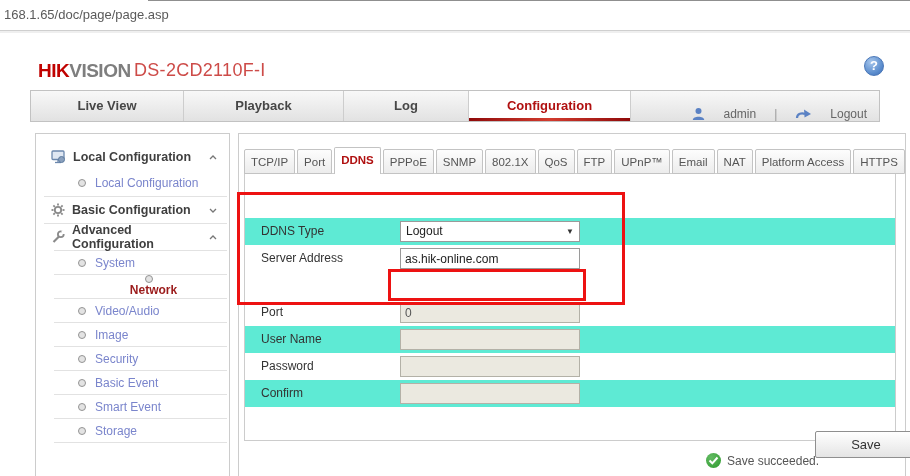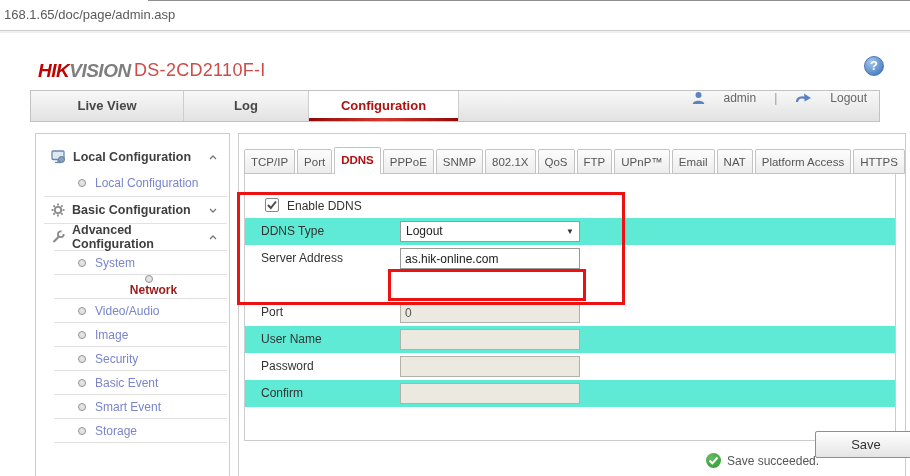--- a/index.html
+++ b/index.html
@@ -6,34 +6,34 @@
   body { background:#fff; font-family:"Liberation Sans", sans-serif; }
   .screen { position:relative; width:910px; height:476px; background:#fff; overflow:hidden; }
 
   
   .top-cut-line { position:absolute; left:148px; top:0; right:0; height:1px; background:#8f8f8f; }
   .url-text { position:absolute; left:4px; top:7px; font-size:13px; color:#5a5a5a; }
   .url-divider { position:absolute; left:0; top:30px; width:100%; height:1px; background:#cfcfcf; }
   .url-divider2 { position:absolute; left:0; top:31px; width:100%; height:2px; background:#efefef; }
 
   
-  .logo { position:absolute; left:38px; top:60px; font-size:19px; font-weight:bold; font-style:italic; letter-spacing:-0.5px; white-space:nowrap; }
+  .logo { position:absolute; left:38px; top:60px; font-size:19px; font-weight:bold; letter-spacing:-0.5px; white-space:nowrap; }
   .logo-red { color:#c00200; }
   .logo-gray { color:#7e7e7e; }
   .model { position:absolute; left:134px; top:60px; font-size:18px; color:#cd4b48; letter-spacing:0.3px; }
   .help-btn { position:absolute; left:864px; top:56px; width:20px; height:20px; border-radius:50%;
     background:radial-gradient(circle at 35% 28%, #a6c6ec, #5a8ccd 65%, #3f6cb4); border:1px solid #4a77b8;
     color:#fff; font-weight:bold; font-size:13px; text-align:center; line-height:18px; cursor:pointer; }
 
   
   .navbar { position:absolute; left:30px; top:90px; width:850px; height:32px;
-    background:linear-gradient(#f8f8f8, #e2e2e2); border:1px solid #c2c2c2; display:flex; align-items:flex-start; }
+    background:linear-gradient(#f8f8f8, #e2e2e2); border:1px solid #c2c2c2; display:flex; align-items:flex-end; }
   .nav-tab { text-align:center; line-height:30px; font-size:13px; font-weight:bold; color:#474747;
     border-right:1px solid #cdcdcd; cursor:pointer; }
-  .nav-tab.w1 { width:153px; } .nav-tab.w2 { width:160px; } .nav-tab.w3 { width:125px; } .nav-tab.w4 { width:150px; }
+  .nav-tab.w1 { width:153px; } .nav-tab.w2 { width:160px; } .nav-tab.w3 { width:125px; } .nav-tab.w4 { width:162px; }
   .nav-tab.active { background:#fff; color:#b01010; position:relative; }
   .nav-tab.active::after { content:""; position:absolute; left:0; right:0; bottom:0; height:3px;
     background:linear-gradient(90deg, #8f0a0a, #d23b2e 50%, #8f0a0a); }
   .nav-user { margin-left:auto; display:flex; align-items:center; gap:18px; padding-right:12px; font-size:12px; color:#666; }
   .nav-user .sep { color:#999; }
 
   
   .sidebar { position:absolute; left:35px; top:133px; width:195px; height:345px; border:1px solid #ccc;
     border-bottom:none; background:#fff; padding-top:10px; }
   .side-group { height:26px; display:flex; align-items:center; padding:0 12px 0 15px; cursor:pointer; }
@@ -88,30 +88,31 @@
   .anno-inner { left:388px; top:269px; width:198px; height:32px; z-index:6; }
 
   svg { display:block; }
 </style>
 </head>
 <body>
 
 <div class="screen">
 
   <div class="top-cut-line"></div>
-  <div class="url-text">168.1.65/doc/page/admin.asp</div>
+  <div class="url-text">168.1.65/doc/page/page.asp</div>
   <div class="url-divider"></div>
   <div class="url-divider2"></div>
 
   <div class="logo"><span class="logo-red">HIK</span><span class="logo-gray">VISION</span></div>
   <div class="model">DS-2CD2110F-I</div>
   <div class="help-btn">?</div>
 
   <div class="navbar">
     <div class="nav-tab w1">Live View</div>
+    <div class="nav-tab w2">Playback</div>
     <div class="nav-tab w3">Log</div>
     <div class="nav-tab w4 active">Configuration</div>
     <div class="nav-user">
       <svg width="13" height="14" viewBox="0 0 13 14">
         <circle cx="6.5" cy="4" r="3" fill="#5b82c4"></circle>
         <path d="M0.8,13 C0.8,8.6 12.2,8.6 12.2,13 Z" fill="#5b82c4"></path>
       </svg>
       <span>admin</span>
       <span class="sep">|</span>
       <svg width="17" height="12" viewBox="0 0 17 12">
@@ -219,28 +220,20 @@
   </div>
 
   <div class="content">
 
     <div class="ctabs">
       <span class="ctab">TCP/IP</span><span class="ctab">Port</span><span class="ctab active">DDNS</span><span class="ctab">PPPoE</span><span class="ctab">SNMP</span><span class="ctab">802.1X</span><span class="ctab">QoS</span><span class="ctab">FTP</span><span class="ctab">UPnP™</span><span class="ctab">Email</span><span class="ctab">NAT</span><span class="ctab">Platform Access</span><span class="ctab">HTTPS</span>
     </div>
 
     <div class="form-box">
 
-      <div class="enable-row">
-        <span class="cb">
-          <svg width="12" height="12" viewBox="0 0 12 12">
-            <polyline points="2,6 4.8,9 10,2.5" fill="none" stroke="#4a4a4a" stroke-width="2"></polyline>
-          </svg>
-        </span>
-        <span class="enable-label">Enable DDNS</span>
-      </div>
 
       <div class="frow r0 striped">
         <span class="flabel">DDNS Type</span>
         <div class="ffield fakeselect">
           <span>Logout</span>
           <span class="arrow">▼</span>
         </div>
       </div>
 
       <div class="frow r1">

